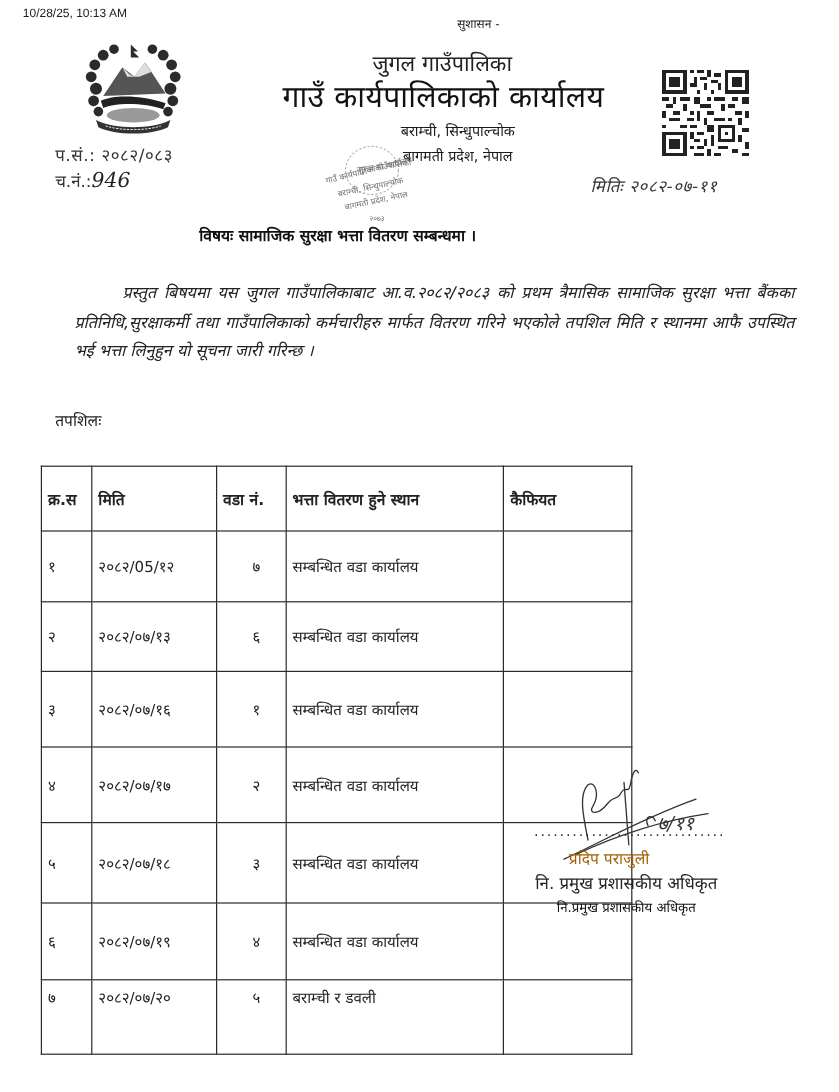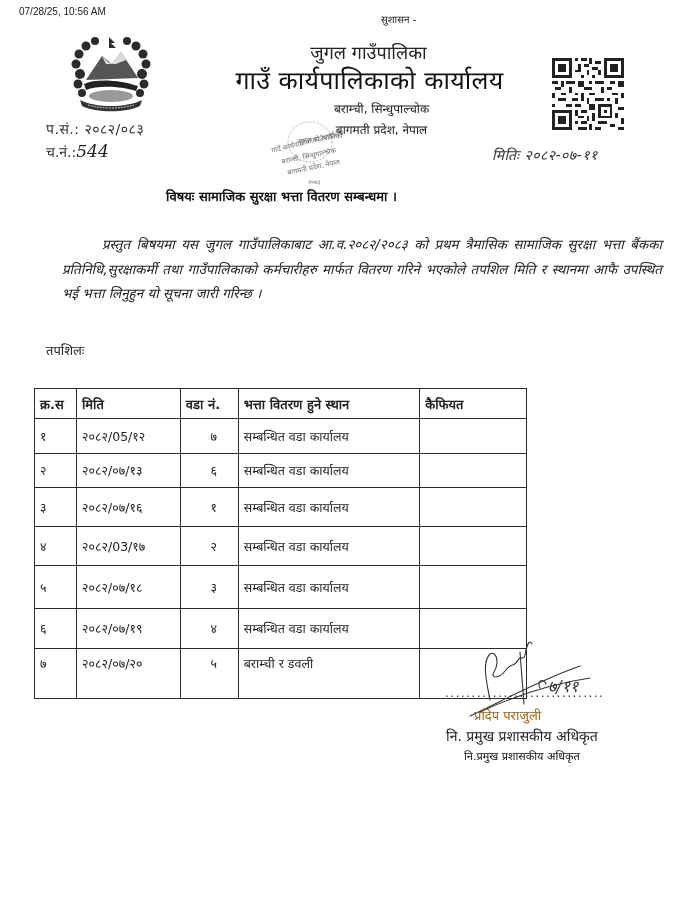--- a/index.html
+++ b/index.html
@@ -35,39 +35,39 @@
 
   .body-para { left: 62px; top: 233px; width: 600px; font-size: 13.4px; line-height: 24.5px; color: #222; text-align: justify; text-indent: 40px; font-style: italic; }
 
   .tapasil { left: 46px; top: 341px; font-size: 13px; color: #222; }
 
   table.data-table {
     position: absolute; left: 34px; top: 388px; width: 493px;
     border-collapse: collapse; font-size: 12.5px; color: #222;
   }
   table.data-table th, table.data-table td {
-    border: 1.3px solid #2a2a2a; padding: 4px 5px; text-align: left; vertical-align: middle;
+    border: 1.3px solid #2a2a2a; padding: 16px 5px; text-align: left; vertical-align: middle;
   }
   table.data-table th { font-weight: bold; height: 21px; font-size: 13px; }
   table.data-table td.ward { text-align: center; padding-left: 14px; }
   col.c1 { width: 42px; } col.c2 { width: 104px; } col.c3 { width: 58px; } col.c4 { width: 182px; } col.c5 { width: 107px; }
   tr.r1 td { height: 26px; } tr.r2 td { height: 25px; } tr.r3 td { height: 30px; }
   tr.r4 td { height: 30px; } tr.r5 td { height: 34px; } tr.r6 td { height: 31px; } tr.r7 td { height: 39px; }
   tr.r7 td { vertical-align: top; padding-top: 6px; }
 
   .sig-dots { left: 445px; top: 686px; font-size: 12px; letter-spacing: 1.5px; color: #333; }
   .signature { left: 460px; top: 640px; width: 150px; height: 80px; }
   .sig-name { left: 474px; top: 706px; font-size: 13px; color: #a16207; }
   .sig-title { left: 446px; top: 726px; font-size: 14px; color: #222; }
   .sig-stamp { left: 464px; top: 748px; font-size: 11px; font-weight: normal; color: #111; }
 </style>
 </head>
 <body>
 
-<div class="abs print-ts">07/28/25, 10:56 AM</div>
+<div class="abs print-ts">10/28/25, 10:13 AM</div>
 <div class="abs print-title">सुशासन -</div>
 
 <svg class="abs emblem" viewBox="0 0 90 82">
   <g fill="#2b2b2b">
 
     <circle cx="14" cy="40" r="5"></circle>
       <circle cx="10" cy="30" r="4.5"></circle>
       <circle cx="13" cy="20" r="4.5"></circle>
     <circle cx="20" cy="12" r="4.5"></circle>
       <circle cx="29" cy="7" r="4"></circle>
@@ -184,21 +184,21 @@
     <rect x="15" y="24" width="2" height="1"></rect>
       <rect x="23" y="24" width="2" height="1"></rect>
   </g>
 </svg>
 
 <div class="abs ref-line">
   <span>प.सं.:</span>
   <span>२०८२/०८३</span>
 </div>
 <div class="abs ch-line">
-  <span>च.नं.:</span><span class="hand">544</span>
+  <span>च.नं.:</span><span class="hand">946</span>
 </div>
 <div class="abs date-line">
   <span>मितिः</span>
   <span>२०८२-०७-११</span>
 </div>
 
 <div class="abs subject"><span>विषयः सामाजिक सुरक्षा भत्ता वितरण सम्बन्धमा ।</span></div>
 
 <div class="abs body-para">प्रस्तुत बिषयमा यस जुगल गाउँपालिकाबाट आ.व.२०८२/२०८३ को प्रथम त्रैमासिक सामाजिक सुरक्षा भत्ता बैंकका प्रतिनिधि,सुरक्षाकर्मी तथा गाउँपालिकाको कर्मचारीहरु मार्फत वितरण गरिने भएकोले तपशिल मिति र स्थानमा आफै उपस्थित भई भत्ता लिनुहुन यो सूचना जारी गरिन्छ ।</div>
 
@@ -238,21 +238,21 @@
     </tr>
     <tr class="r3">
       <td>३</td>
       <td>२०८२/०७/१६</td>
       <td class="ward">१</td>
       <td>सम्बन्धित वडा कार्यालय</td>
       <td></td>
     </tr>
     <tr class="r4">
       <td>४</td>
-      <td>२०८२/03/१७</td>
+      <td>२०८२/०७/१७</td>
       <td class="ward">२</td>
       <td>सम्बन्धित वडा कार्यालय</td>
       <td></td>
     </tr>
     <tr class="r5">
       <td>५</td>
       <td>२०८२/०७/१८</td>
       <td class="ward">३</td>
       <td>सम्बन्धित वडा कार्यालय</td>
       <td></td>

